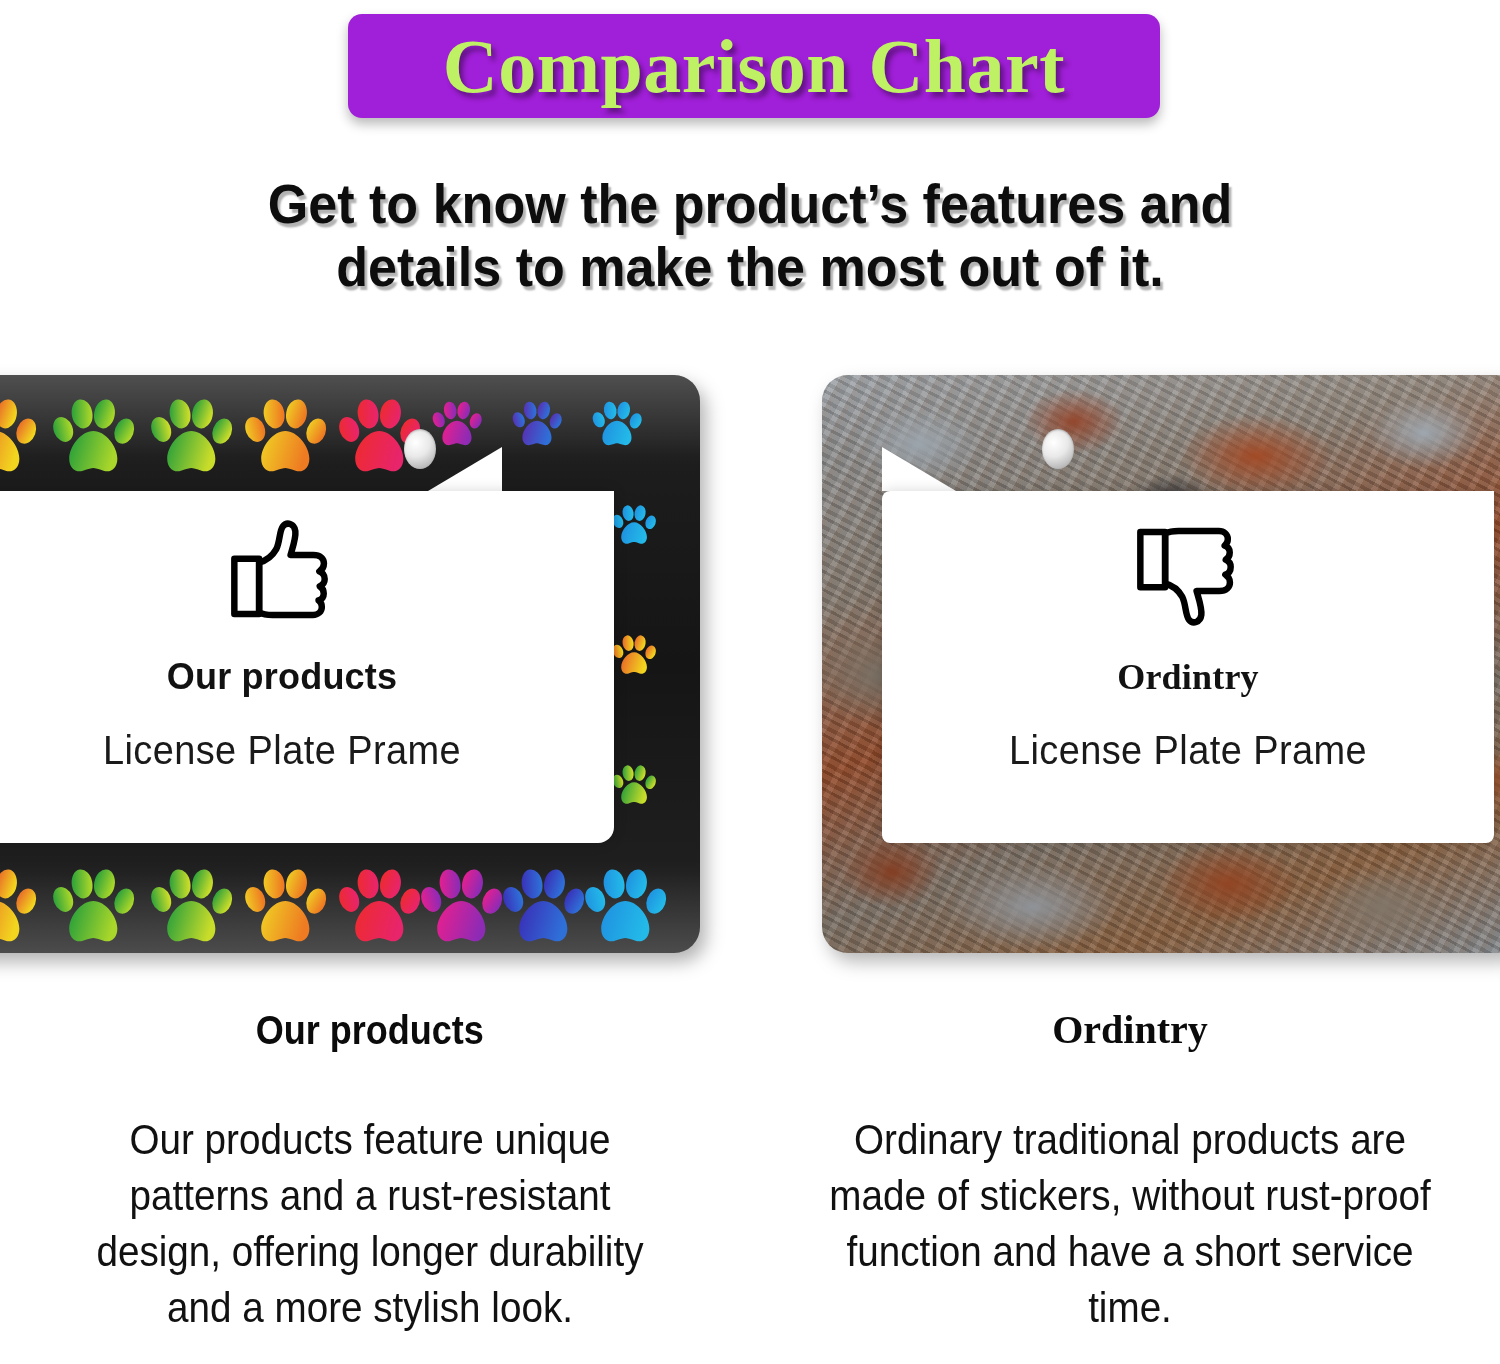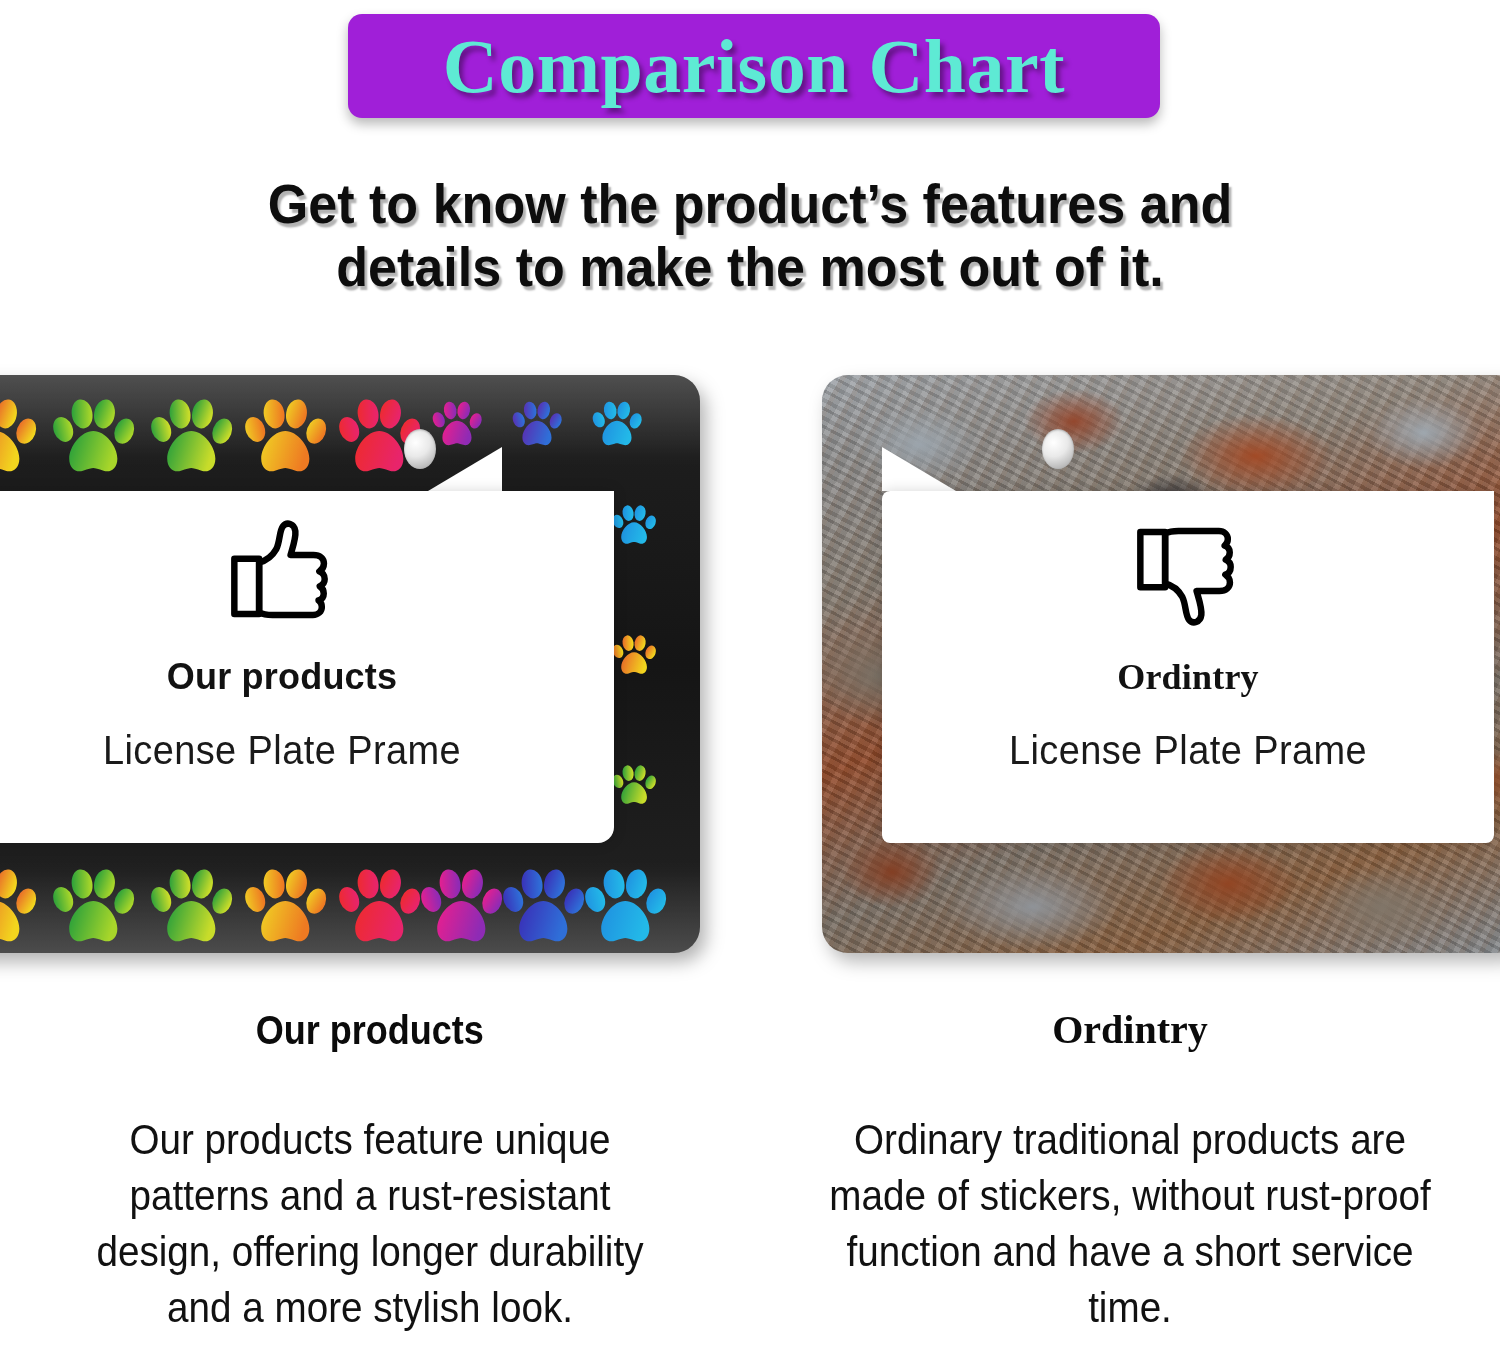--- a/index.html
+++ b/index.html
@@ -20,21 +20,21 @@
     background:#A01FD8;
     border-radius:14px;
     display:flex; align-items:center; justify-content:center;
     box-shadow:0 6px 12px rgba(0,0,0,.28);
   }
   .title-text{
     font-family:"Liberation Serif", serif;
     font-weight:bold;
     font-size:76px;
     line-height:1;
-    color:#5eead4;
+    color:#bef264;
     letter-spacing:.5px;
     text-shadow:4px 5px 5px rgba(0,0,0,.38);
     white-space:nowrap;
   }
 
   
   .subtitle{
     position:absolute; left:0; top:172px; width:1500px;
     text-align:center;
     font-family:"Liberation Sans Narrow","Liberation Sans", sans-serif;

